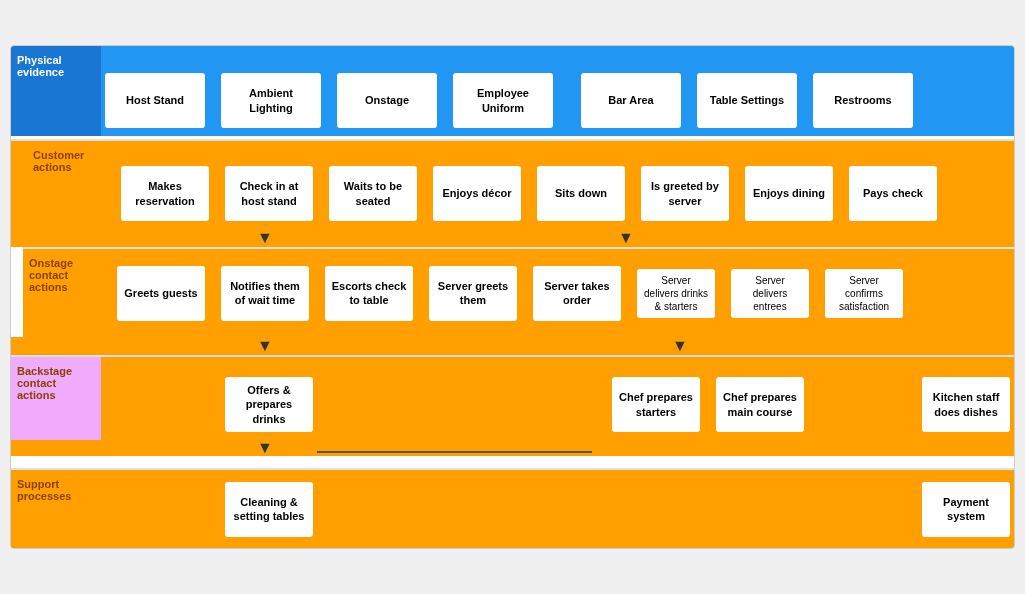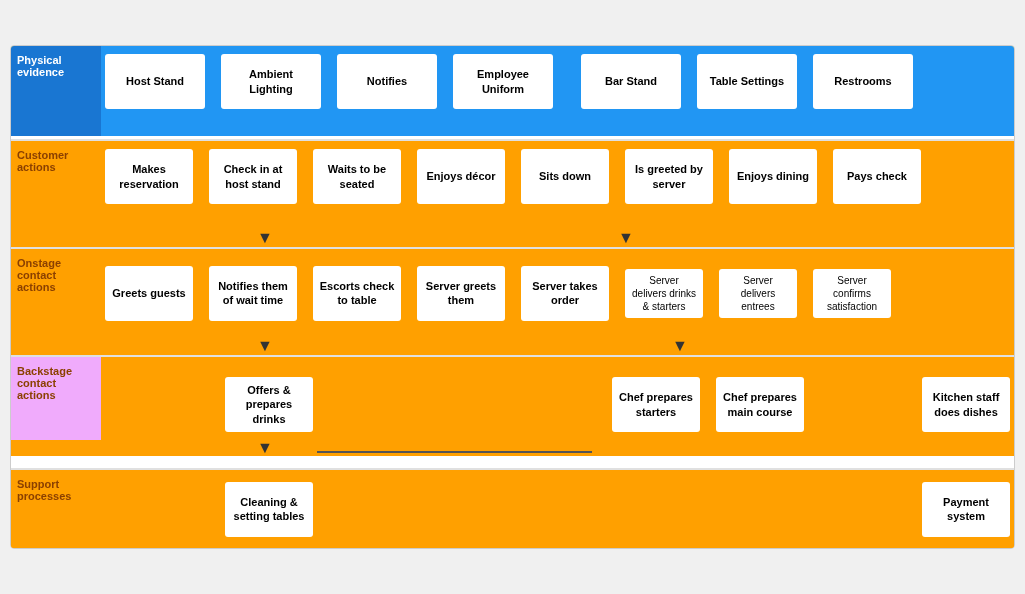--- a/index.html
+++ b/index.html
@@ -34,21 +34,21 @@
       font-size: 11px;
       font-weight: bold;
       display: flex;
       align-items: flex-start;
       justify-content: flex-start;
     }
 
     .row-content {
       flex: 1;
       display: flex;
-      align-items: flex-start;
+      align-items: flex-end;
       padding: 8px 4px;
       gap: 4px;
     }
 
     
     .row-physical {
       background: #fde047;
     }
     .row-physical .row-label {
       background: #1976D2;
@@ -69,20 +69,21 @@
       font-size: 11px;
     }
     .row-customer .row-content {
       background: #FFA000;
     }
 
     
     .row-onstage {
       background: #4d7c0f;
       border-top: 2px solid #e0e0e0;
+      margin-left: 12px;
     }
     .row-onstage .row-label {
       background: #FFA000;
       color: #8B4000;
       font-size: 11px;
     }
     .row-onstage .row-content {
       background: #FFA000;
     }
 
@@ -146,21 +147,21 @@
       font-weight: normal;
     }
 
     .spacer-fixed {
       width: 8px;
       flex-shrink: 0;
     }
 
     
     .row-physical { min-height: 90px; }
-    .row-customer { min-height: 90px; }
+    .row-customer { min-height: 90px; padding-left: 16px; }
     .row-onstage { min-height: 90px; }
     .row-backstage { min-height: 85px; }
     .row-support { min-height: 85px; }
 
     .section-divider {
       height: 3px;
       background: white;
     }
   </style>
 </head>
@@ -175,30 +176,30 @@
     <div class="row-content">
       <div class="card card-lg">
           <span>Host Stand</span>
         </div>
       <div class="spacer-fixed"></div>
       <div class="card card-lg">
           <span>Ambient Lighting</span>
         </div>
       <div class="spacer-fixed"></div>
       <div class="card card-lg">
-          <span>Notifies</span>
+          <span>Onstage</span>
         </div>
       <div class="spacer-fixed"></div>
       <div class="card card-lg">
           <span>Employee Uniform</span>
         </div>
       <div class="spacer-fixed"></div>
       <div class="spacer-fixed"></div>
       <div class="card card-lg">
-          <span>Bar Stand</span>
+          <span>Bar Area</span>
         </div>
       <div class="spacer-fixed"></div>
       <div class="card card-lg">
           <span>Table Settings</span>
         </div>
       <div class="spacer-fixed"></div>
       <div class="card card-lg">
           <span>Restrooms</span>
         </div>
     </div>

